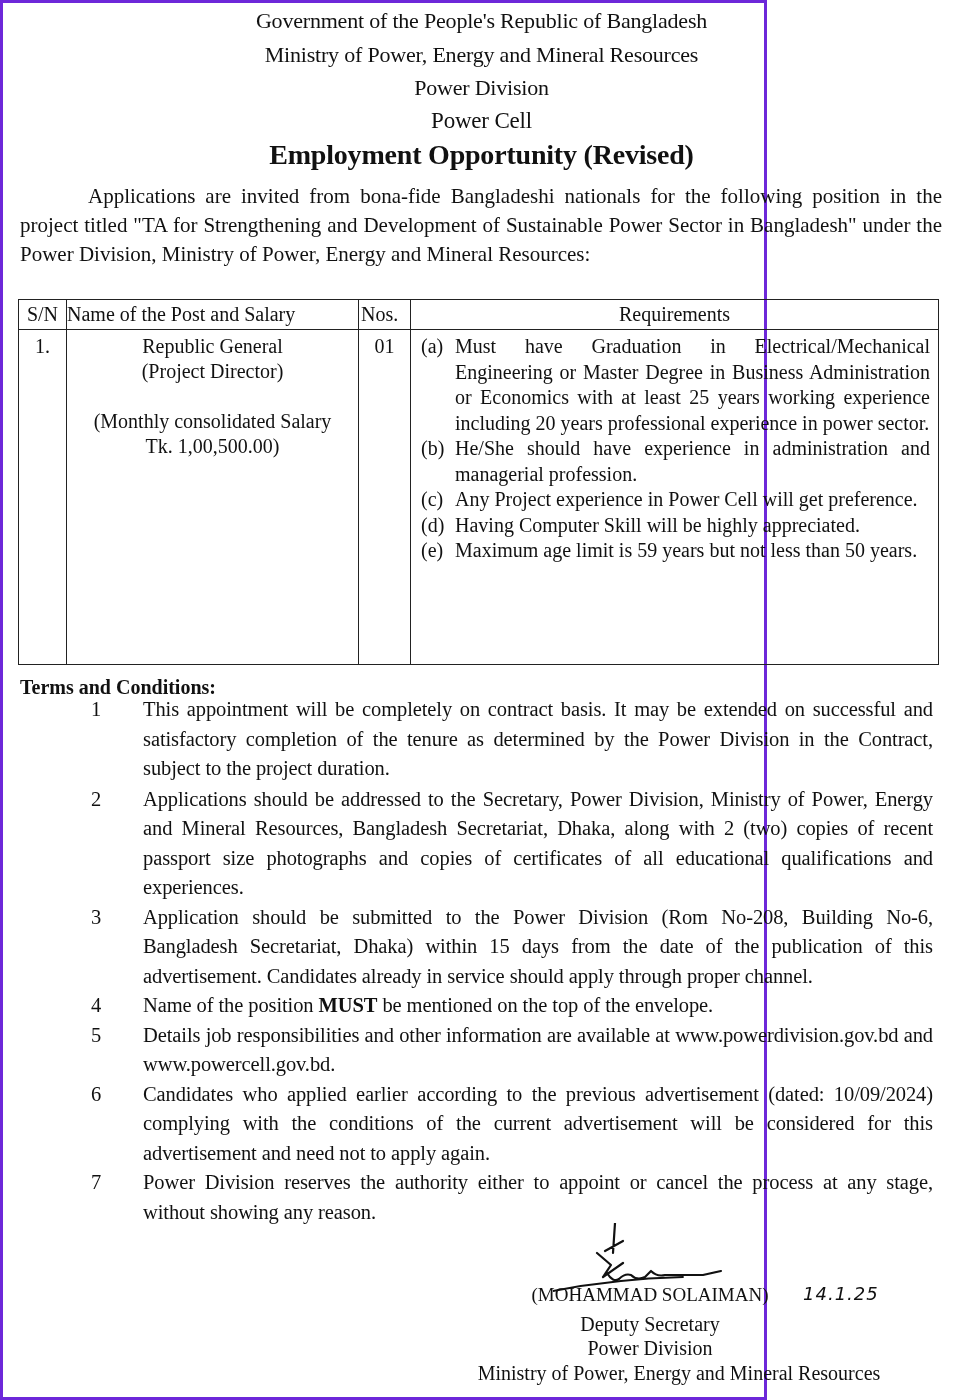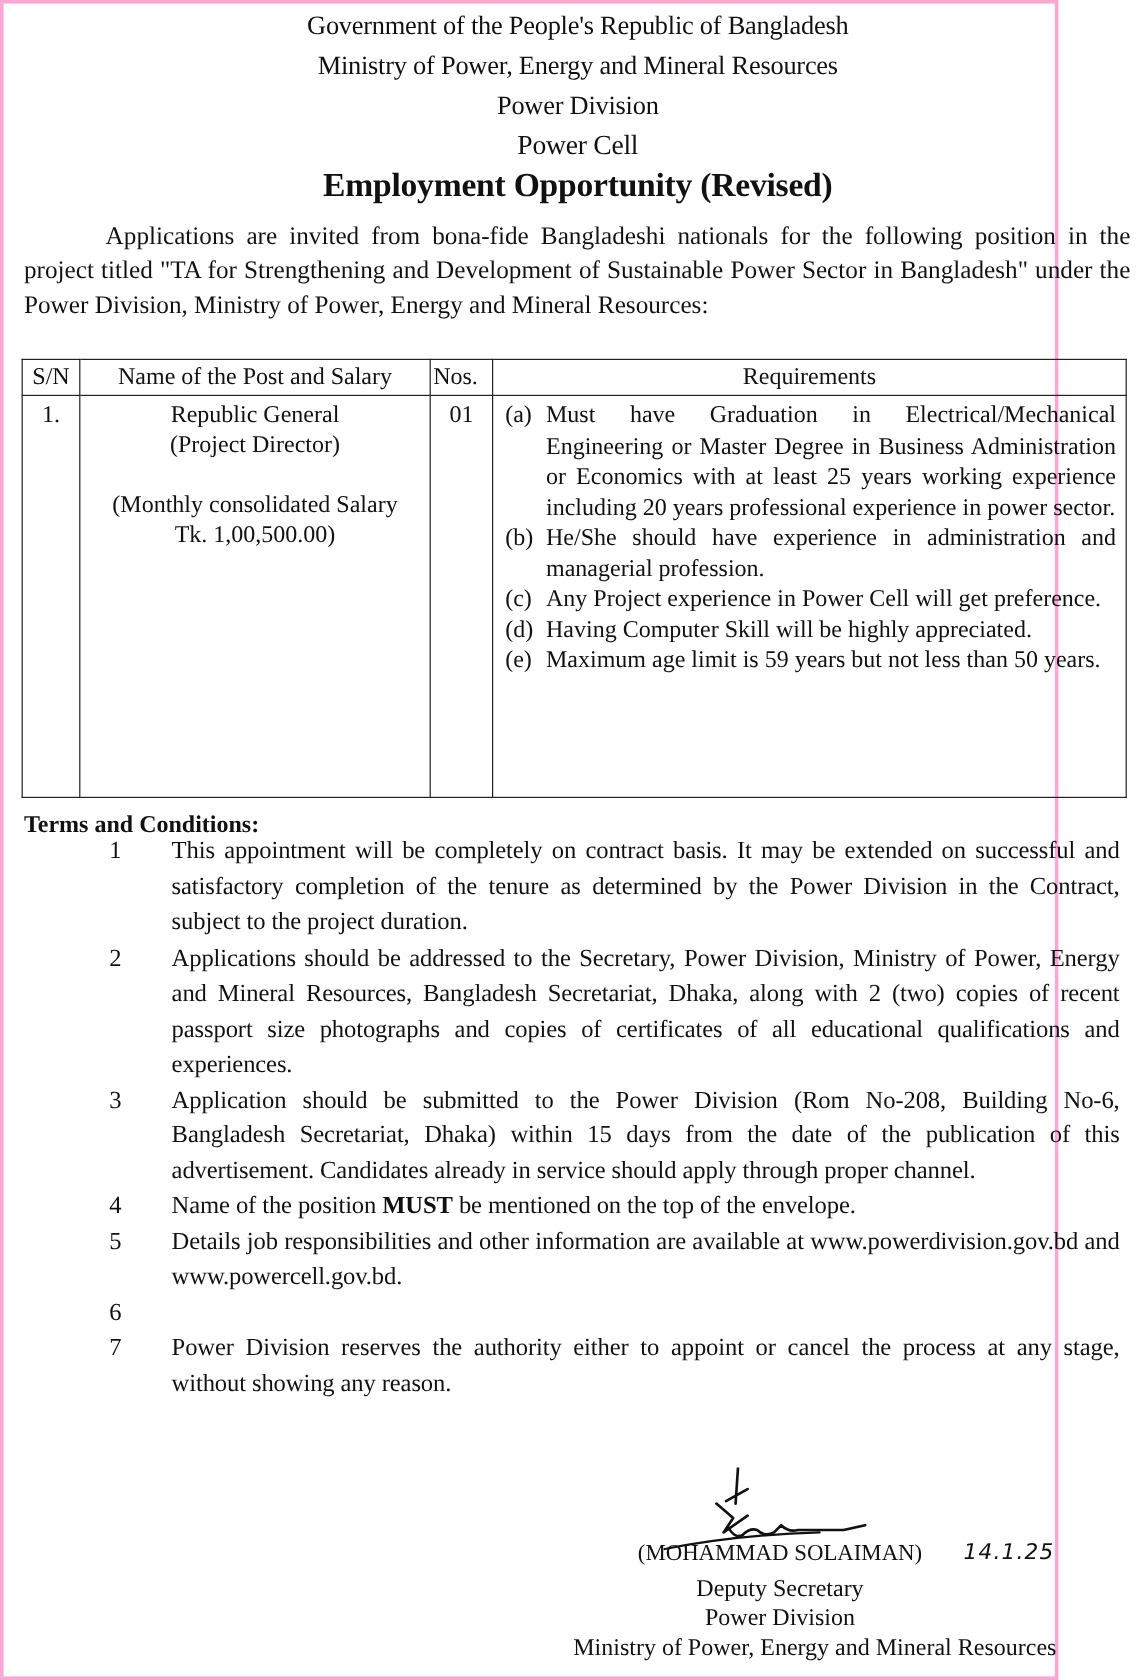--- a/index.html
+++ b/index.html
@@ -11,23 +11,23 @@
       width: 957px;
       height: 1400px;
       position: relative;
       overflow: hidden;
       font-family: "Liberation Serif", "DejaVu Serif", serif;
       color: #111111;
     }
     .frame {
       position: absolute;
       left: 0; top: 0;
-      width: 882px; height: 1400px;
+      width: 767px; height: 1400px;
       box-sizing: border-box;
-      border: 3px solid #f9a8d4;
+      border: 3px solid #6d28d9;
       background: #ffffff;
     }
     .header-line {
       position: absolute;
       left: 0;
       width: 957px;
       text-align: center;
       font-size: 22px;
       line-height: 26px;
       letter-spacing: -0.2px;
@@ -73,21 +73,21 @@
     .req-table thead th {
       height: 29px;
       line-height: 28px;
       font-size: 20px;
     }
     .col-sn { width: 48px; }
     .col-name { width: 292px; }
     .col-nos { width: 52px; }
     .col-req { width: auto; }
     .th-sn { text-align: center; margin-top: 16px; }
-    .th-name { text-align: center; white-space: nowrap; }
+    .th-name { text-align: left; white-space: nowrap; }
     .th-nos { text-align: left; padding-left: 2px !important; }
     .th-req { text-align: center; margin-top: 22px; }
 
     .td-sn {
       text-align: center;
       padding-top: 4px !important;
       line-height: 24px;
     }
     .td-name {
       text-align: center;
@@ -274,20 +274,21 @@
     <div class="term">
       <span class="term-num">4</span>
       <span class="term-text"><span>Name of the position </span><b>MUST</b><span> be mentioned on the top of the envelope.</span></span>
     </div>
     <div class="term">
       <span class="term-num">5</span>
       <span class="term-text"> Details job responsibilities and other information are available at www.powerdivision.gov.bd and  www.powercell.gov.bd.</span>
     </div>
     <div class="term">
       <span class="term-num">6</span>
+      <span class="term-text">Candidates who applied earlier according  to the previous advertisement (dated: 10/09/2024) complying with the conditions of the current advertisement will be considered for this advertisement and need not to apply again.</span>
     </div>
     <div class="term">
       <span class="term-num">7</span>
       <span class="term-text">Power Division reserves the authority either to appoint or cancel the process at any stage, without showing any reason.</span>
     </div>
   </div>
 
   <div class="sign-block">
     <svg class="signature-svg" viewBox="0 0 260 70">
       <path d="M62 0 L60 30 M52 28 L70 18 M44 30 L58 42 L50 54 M50 54 L70 40 M54 50 Q60 60 66 56 Q72 50 78 52 Q84 58 92 54 L98 48 Q104 54 112 52 L150 52 L168 48" fill="none" stroke="#111" stroke-width="2.2" stroke-linecap="round" stroke-linejoin="round"></path>

